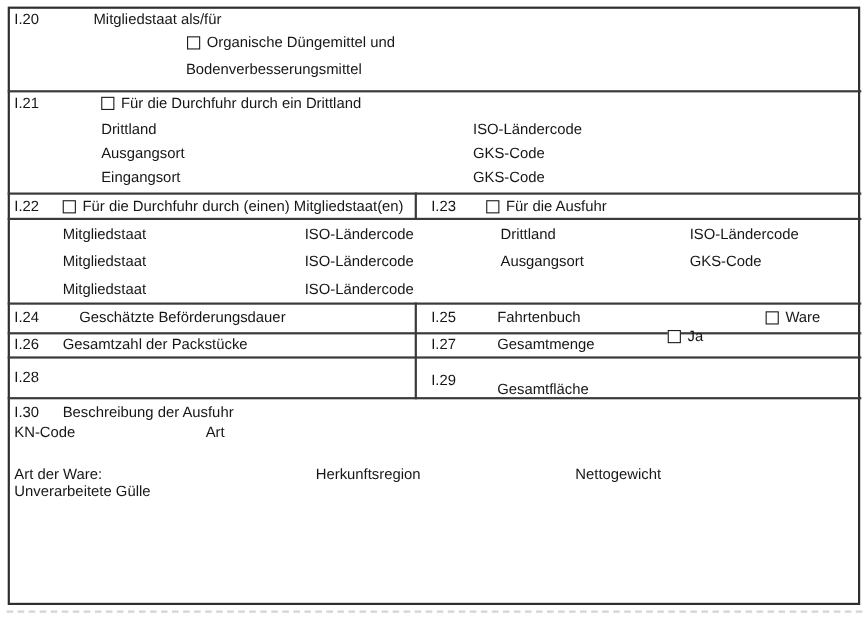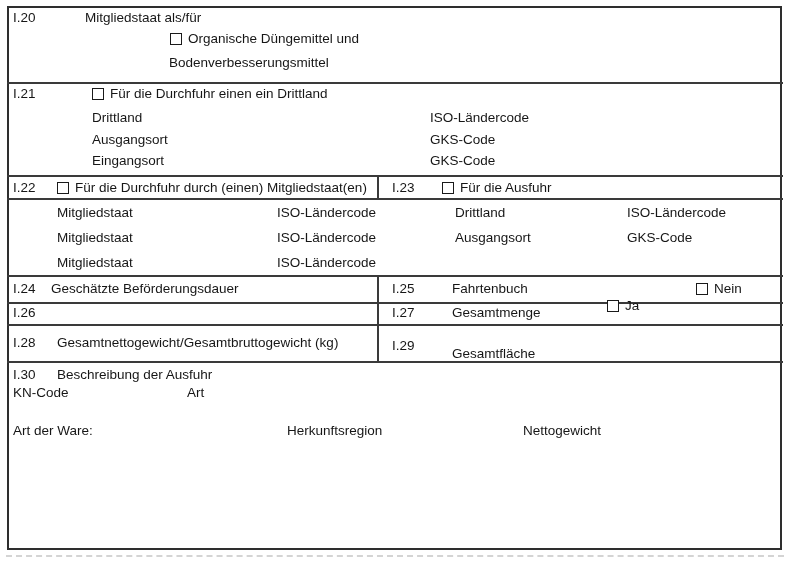--- a/index.html
+++ b/index.html
@@ -80,21 +80,21 @@
   <span class="txt b" style="left:85px;top:9px">Mitgliedstaat als/für</span>
   <div class="pair" style="left:170px;top:30px">
     <span class="cb"></span>
     <span>Organische Düngemittel und</span>
   </div>
   <span class="txt" style="left:169px;top:54px">Bodenverbesserungsmittel</span>
 
   <span class="txt b" style="left:13px;top:85px">I.21</span>
   <div class="pair" style="left:92px;top:85px">
     <span class="cb"></span>
-    <span class="b">Für die Durchfuhr einen ein Drittland</span>
+    <span class="b">Für die Durchfuhr durch ein Drittland</span>
   </div>
   <span class="txt" style="left:92px;top:109px">Drittland</span>
   <span class="txt" style="left:430px;top:109px">ISO-Ländercode</span>
   <span class="txt" style="left:92px;top:131px">Ausgangsort</span>
   <span class="txt" style="left:430px;top:131px">GKS-Code</span>
   <span class="txt" style="left:92px;top:152px">Eingangsort</span>
   <span class="txt" style="left:430px;top:152px">GKS-Code</span>
 
   <span class="txt b" style="left:13px;top:179px">I.22</span>
   <div class="pair" style="left:57px;top:179px">
@@ -114,42 +114,43 @@
 
   <span class="txt" style="left:57px;top:229px">Mitgliedstaat</span>
   <span class="txt" style="left:277px;top:229px">ISO-Ländercode</span>
   <span class="txt" style="left:455px;top:229px">Ausgangsort</span>
   <span class="txt" style="left:627px;top:229px">GKS-Code</span>
 
   <span class="txt" style="left:57px;top:254px">Mitgliedstaat</span>
   <span class="txt" style="left:277px;top:254px">ISO-Ländercode</span>
 
   <span class="txt b" style="left:13px;top:280px">I.24</span>
-  <span class="txt b" style="left:51px;top:280px">Geschätzte Beförderungsdauer</span>
+  <span class="txt b" style="left:72px;top:280px">Geschätzte Beförderungsdauer</span>
   <span class="txt b" style="left:392px;top:280px">I.25</span>
   <span class="txt b" style="left:452px;top:280px">Fahrtenbuch</span>
   <div class="pair" style="left:607px;top:297px">
     <span class="cb"></span>
     <span>Ja</span>
   </div>
   <div class="pair" style="left:696px;top:280px">
     <span class="cb"></span>
-    <span>Nein</span>
+    <span>Ware</span>
   </div>
 
   <span class="txt b" style="left:13px;top:304px">I.26</span>
+  <span class="txt b" style="left:57px;top:304px">Gesamtzahl der Packstücke</span>
   <span class="txt b" style="left:392px;top:304px">I.27</span>
   <span class="txt b" style="left:452px;top:304px">Gesamtmenge</span>
 
   <span class="txt b" style="left:13px;top:334px">I.28</span>
-  <span class="txt b" style="left:57px;top:334px">Gesamtnettogewicht/Gesamtbruttogewicht (kg)</span>
   <span class="txt b" style="left:392px;top:337px">I.29</span>
   <span class="txt b" style="left:452px;top:345px">Gesamtfläche</span>
 
   <span class="txt b" style="left:13px;top:366px">I.30</span>
   <span class="txt b" style="left:57px;top:366px">Beschreibung der Ausfuhr</span>
   <span class="txt" style="left:13px;top:384px">KN-Code</span>
   <span class="txt" style="left:187px;top:384px">Art</span>
   <span class="txt" style="left:13px;top:422px">Art der Ware:</span>
   <span class="txt" style="left:287px;top:422px">Herkunftsregion</span>
   <span class="txt" style="left:523px;top:422px">Nettogewicht</span>
+  <span class="txt" style="left:13px;top:438px">Unverarbeitete Gülle</span>
 
 </div>
 
 </body></html>

